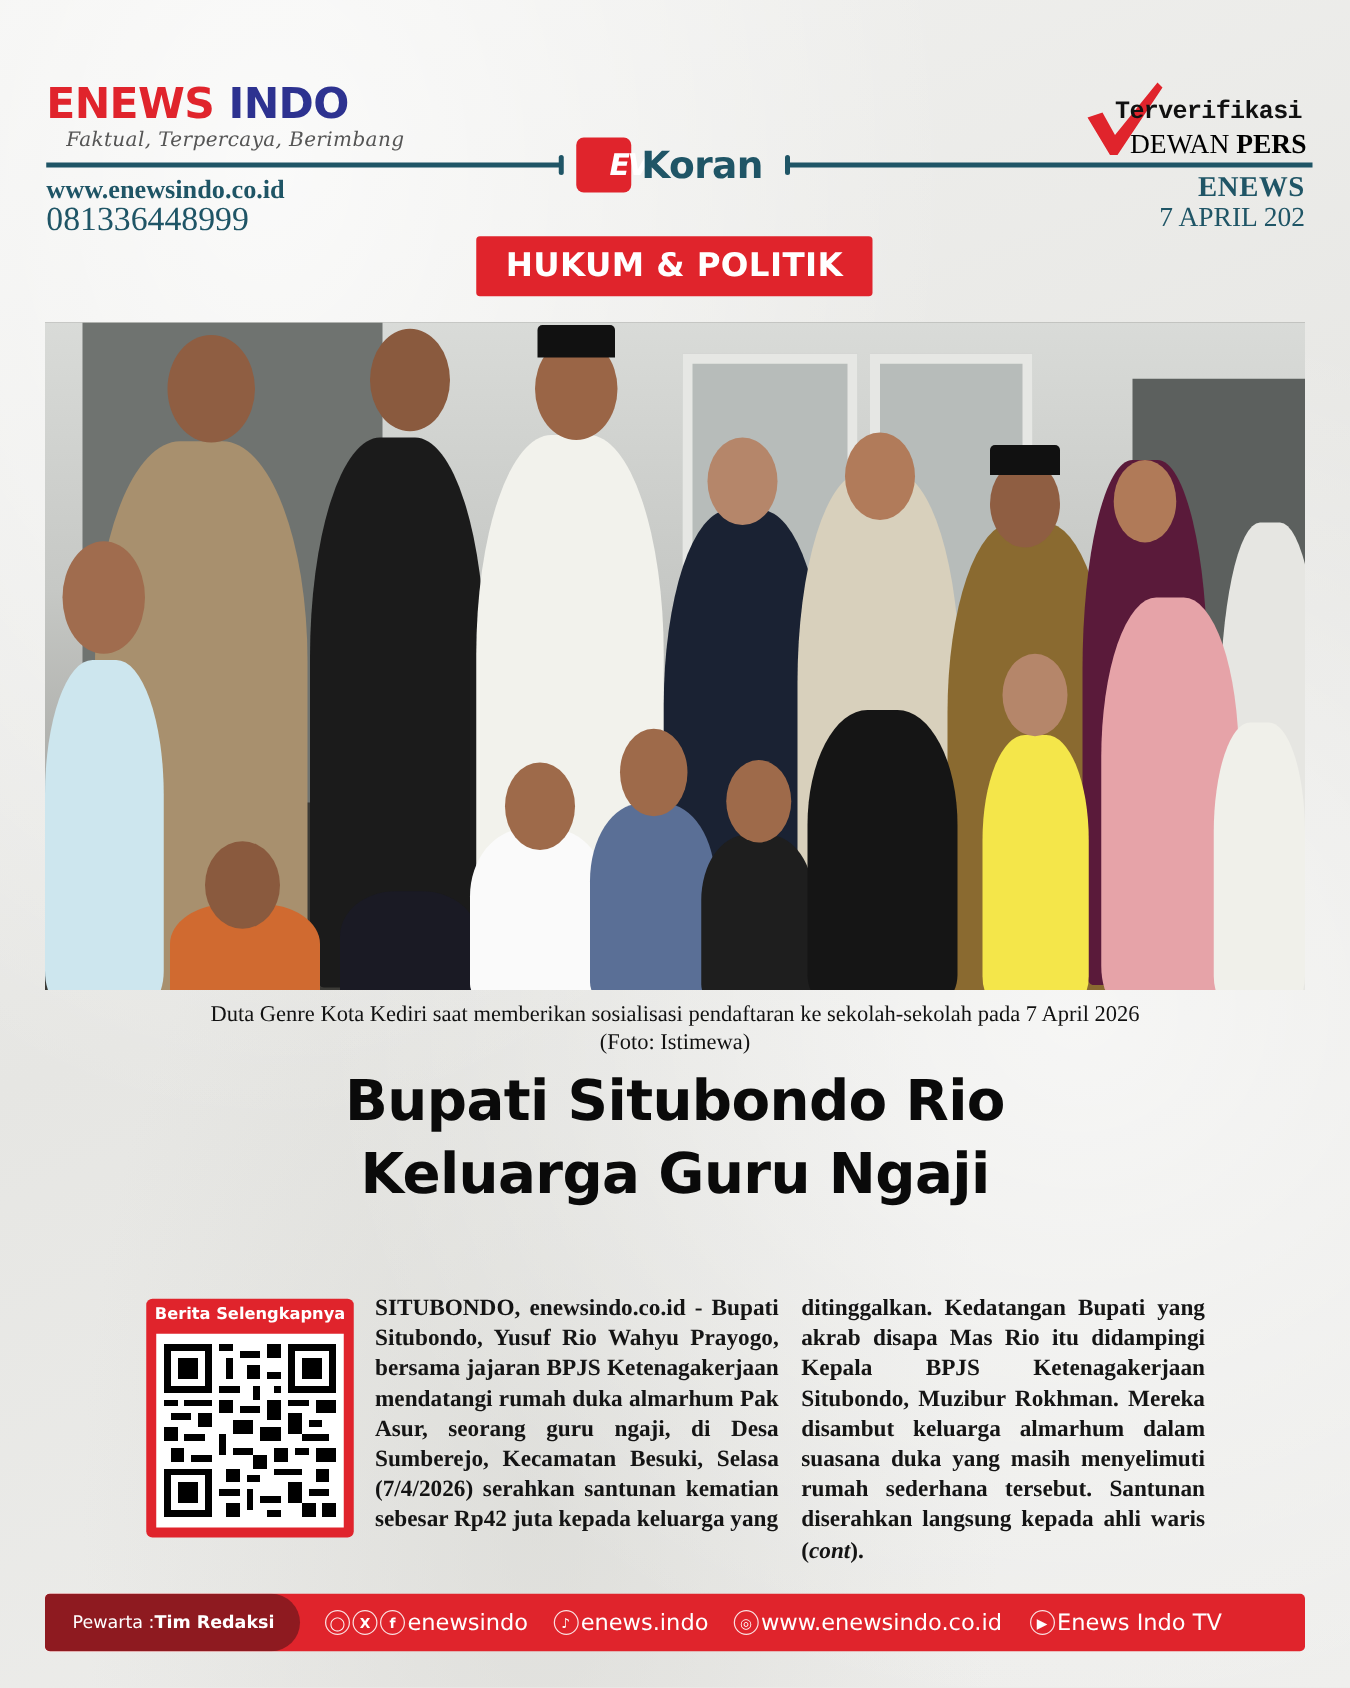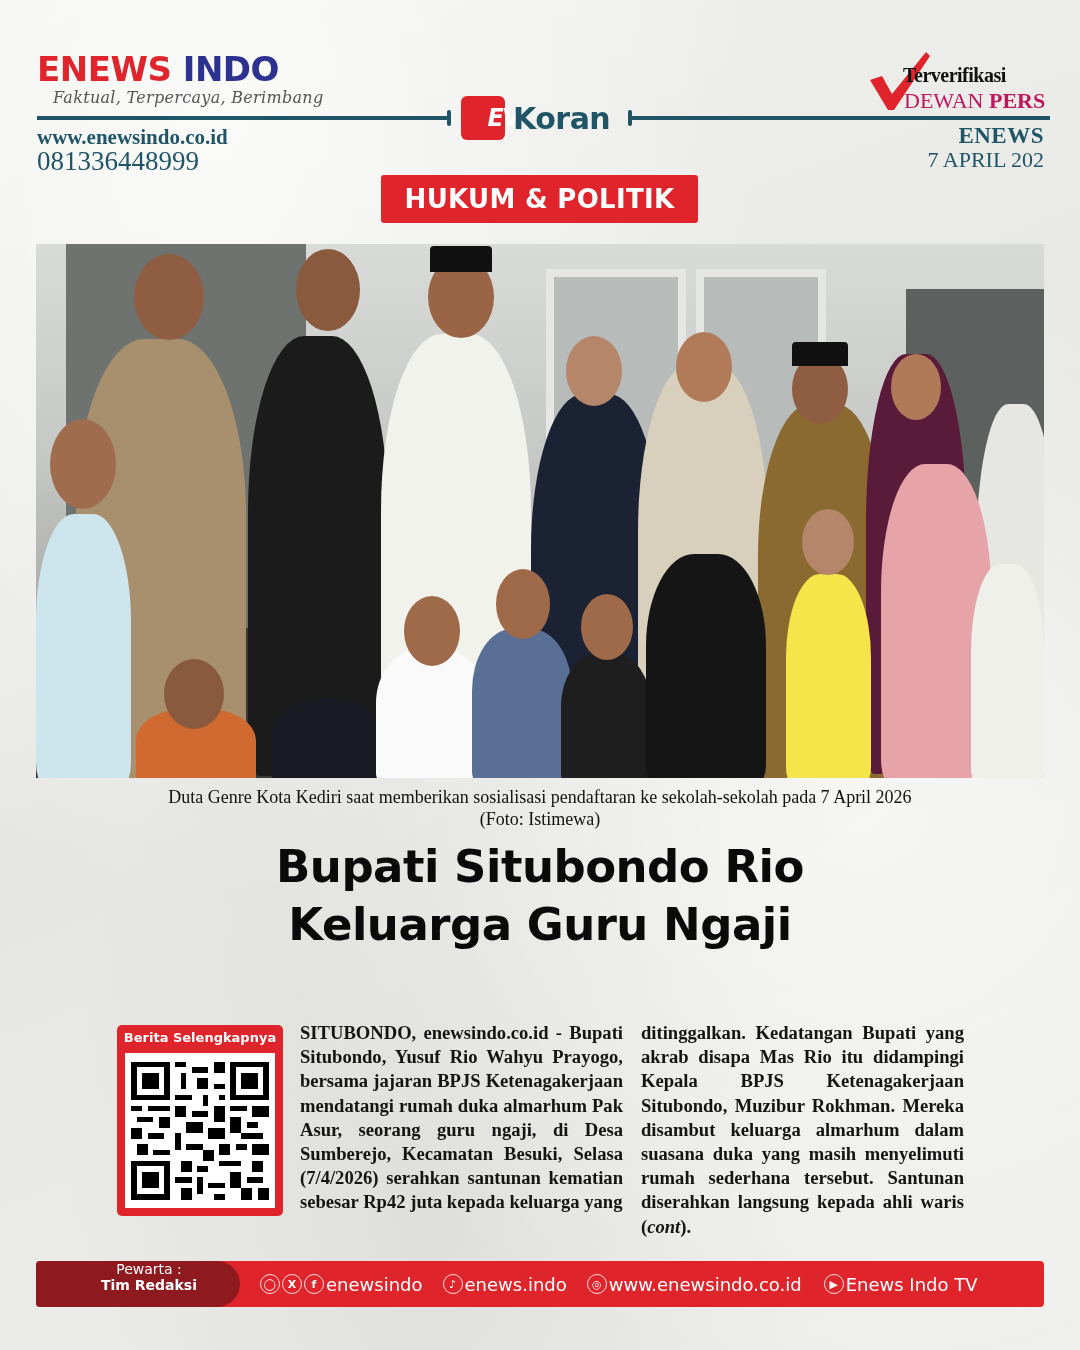--- a/index.html
+++ b/index.html
@@ -8,21 +8,21 @@
     position: relative;
     background: #ececea;
     background-image:
       radial-gradient(ellipse at 20% 10%, rgba(255,255,255,0.7), rgba(255,255,255,0) 45%),
       radial-gradient(ellipse at 80% 60%, rgba(255,255,255,0.6), rgba(255,255,255,0) 50%),
       radial-gradient(ellipse at 40% 90%, rgba(210,210,205,0.5), rgba(210,210,205,0) 40%),
       linear-gradient(160deg, #f1f1ef 0%, #e6e6e3 50%, #efefed 100%);
     font-family: "Liberation Sans", sans-serif;
     color: #111;
   }
-  .abs { position: absolute; }
+  .abs { position: absolute; margin-top: 14px; }
 
   
   .brand { left: 37px; top: 50px; }
   .brand-name {
     font-family: "DejaVu Sans", sans-serif;
     font-weight: bold; font-size: 34px; letter-spacing: -0.5px; line-height: 38px;
   }
   .brand-name .red { color: #e0242c; }
   .brand-name .blue { color: #2d3290; }
   .tagline {
@@ -47,27 +47,27 @@
     font-size: 30px; color: #1f5566; letter-spacing: -0.5px;
   }
 
   .contact { left: 37px; top: 125px; font-family: "Liberation Serif", serif; color: #1f5566; }
   .contact .url { font-weight: bold; font-size: 21px; line-height: 24px; }
   .contact .phone { font-size: 27px; line-height: 24px; }
 
   .verif { left: 868px; top: 50px; width: 190px; height: 70px; }
   .verif svg { position: absolute; left: 0; top: 0; }
   .verif .t1 {
-    position: absolute; left: 35px; top: 14px;
-    font-family: Liberation Serif, serif; font-weight: bold; font-size: 20px;
+    position: absolute; left: 24px; top: 14px;
+    font-family: Liberation Mono, monospace; font-weight: bold; font-size: 20px;
     color: #111; letter-spacing: -0.5px;
   }
   .verif .t2 {
     position: absolute; left: 36px; top: 38px;
-    font-family: "Liberation Serif", serif; font-size: 22px; color: #be185d; white-space: nowrap;
+    font-family: "Liberation Serif", serif; font-size: 22px; color: #000000; white-space: nowrap;
   }
   .verif .t2 b { font-weight: bold; }
 
   .date { right: 36px; top: 124px; text-align: right; font-family: "Liberation Serif", serif; color: #1f5566; }
   .date .day { font-weight: bold; font-size: 23px; line-height: 24px; letter-spacing: 0.5px; }
   .date .dt { font-size: 22px; line-height: 24px; }
 
   .category {
     left: 381px; top: 175px; width: 317px; height: 48px;
     background: #e0242c; border-radius: 3px;
@@ -134,21 +134,21 @@
 
   
   .footer {
     left: 36px; top: 1261px; width: 1008px; height: 46px;
     background: #e0242c; border-radius: 4px; overflow: hidden;
     display: flex; align-items: center;
   }
   .pewarta {
     height: 46px; width: 204px; background: #8e1a20; border-radius: 4px 28px 28px 4px;
     display: flex; align-items: center; padding-left: 22px;
-    font-family: "DejaVu Sans", sans-serif; font-size: 14px; color: #fff; white-space: nowrap; flex-direction: column;
+    font-family: "DejaVu Sans", sans-serif; font-size: 14px; color: #fff; white-space: nowrap;
   }
   .pewarta b { font-weight: bold; }
   .social { display: flex; align-items: center; color: #fff; font-family: "DejaVu Sans", sans-serif; font-size: 18px; white-space: nowrap; }
   .circ {
     width: 20px; height: 20px; border: 1px solid rgba(255,255,255,0.85); border-radius: 50%;
     display: inline-flex; align-items: center; justify-content: center;
     font-size: 11px; color: #fff; margin-right: 2px; font-weight: bold;
   }
 </style>
 </head>

